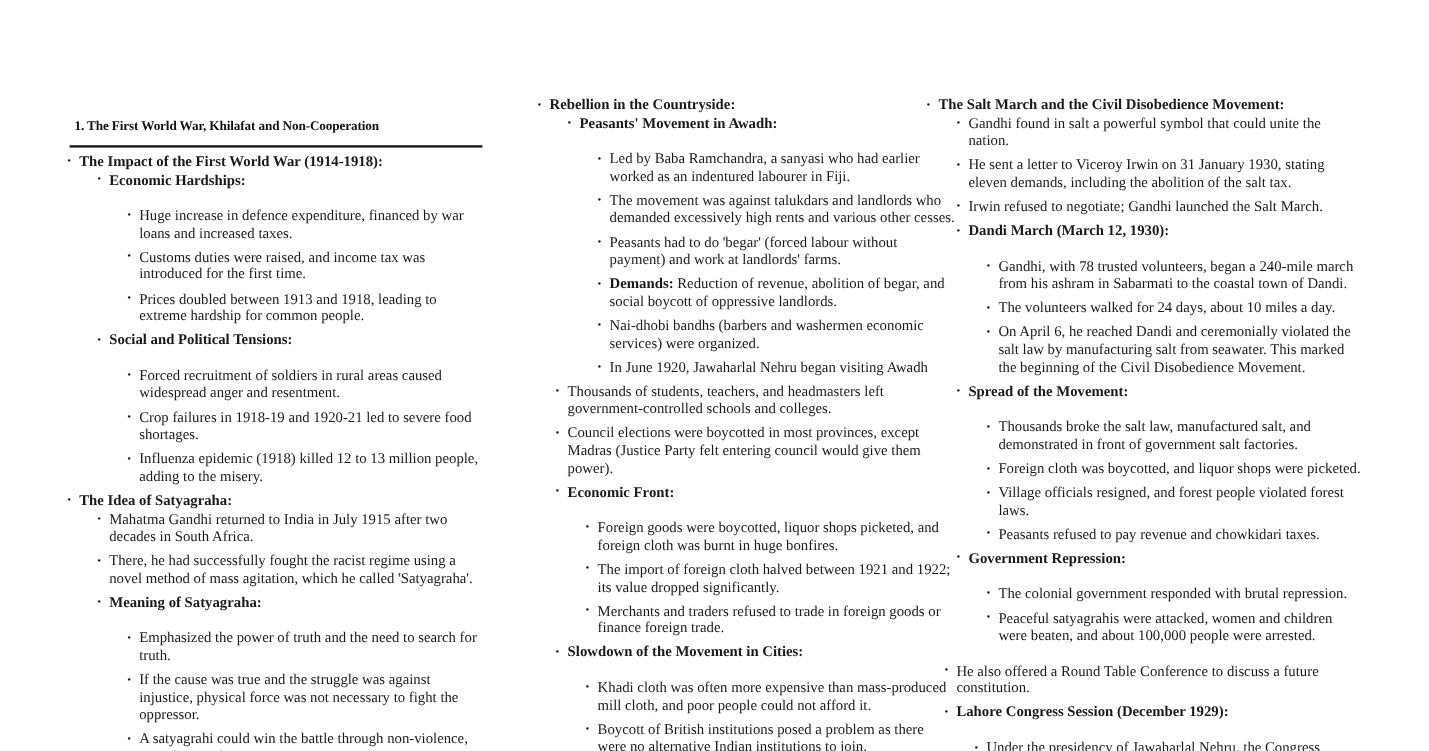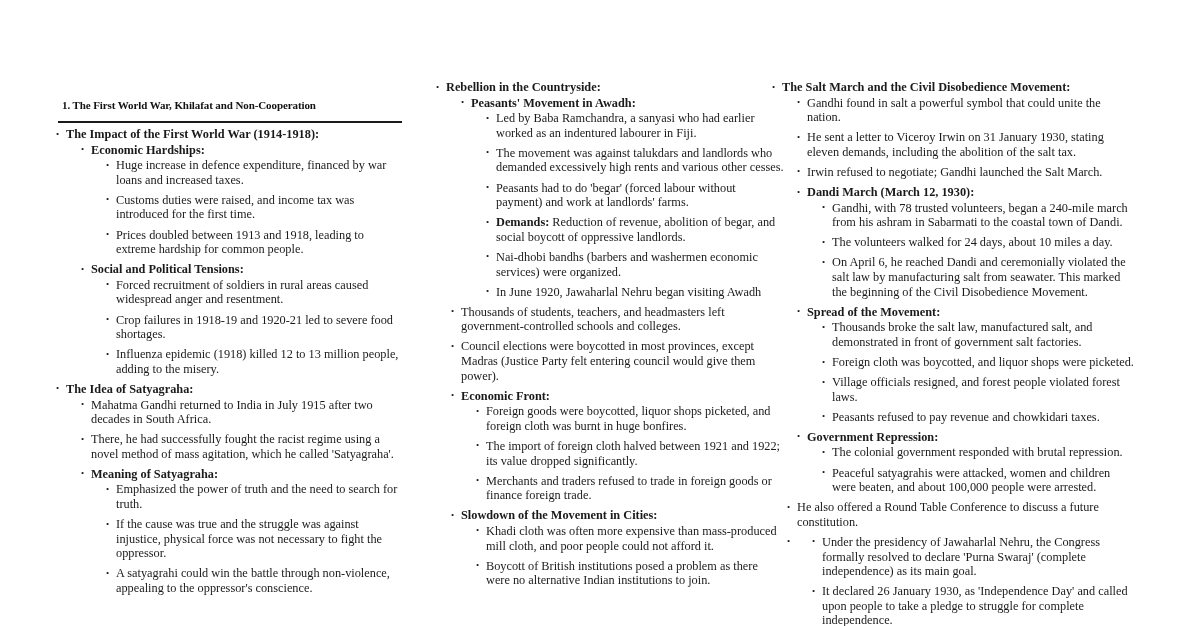--- a/index.html
+++ b/index.html
@@ -25,21 +25,21 @@
   }
 
   .column {
     position: absolute;
     top: 0;
     overflow: hidden;
     height: 626px;
   }
 
   #col-1 { left: 56px;  width: 348px; }
-  #col-2 { left: 436px; width: 348px; }
+  #col-2 { left: 448px; width: 348px; }
   #col-3 { left: 772px; width: 362px; }
 
   
   .doc-title {
     margin: 6px;
     padding-top: 90px;
     font-size: 11px;
     font-weight: bold;
     line-height: 19px;
     letter-spacing: -0.1px;
@@ -74,21 +74,21 @@
     position: absolute;
     left: 0;
     top: -0.5px;
     font-size: 9px;
     line-height: 15.6px;
     color: #1a1a1a;
   }
 
   
   ul.lvl2 { padding-left: 15px; margin-top: 1px; }
-  ul.lvl3 { padding-left: 15px; margin-top: 1px; }
+  ul.lvl3 { padding-left: 15px; margin-top: 15px; }
 
   li.b > span.txt { font-weight: bold; }
   li.b { margin-bottom: 2px; }
 
   span.lead { font-weight: bold; }
 </style>
 </head>
 <body>
 
 <div id="page">
@@ -176,21 +176,21 @@
               <li class="b"><span class="txt">Government Repression:</span><ul class="bl lvl3">
                   <li><span class="txt">The colonial government responded with brutal repression.</span></li>
                   <li><span class="txt">Peaceful satyagrahis were attacked, women and children were beaten, and about 100,000 people were arrested.</span></li>
                 </ul></li>
             </ul></li>
         </ul>
         <ul class="bl lvl3">
           <li><span class="txt">He also offered a Round Table Conference to discuss a future constitution.</span></li>
         </ul>
         <ul class="bl lvl2">
-          <li class="b"><ul class="bl lvl3">
+          <li class="b"><span class="txt">Lahore Congress Session (December 1929):</span><ul class="bl lvl3">
               <li><span class="txt">Under the presidency of Jawaharlal Nehru, the Congress formally resolved to declare 'Purna Swaraj' (complete independence) as its main goal.</span></li>
               <li><span class="txt">It declared 26 January 1930, as 'Independence Day' and called upon people to take a pledge to struggle for complete independence.</span></li>
             </ul></li>
         </ul>
       </div>
   </div>
 
 </div>
 
 </body></html>

